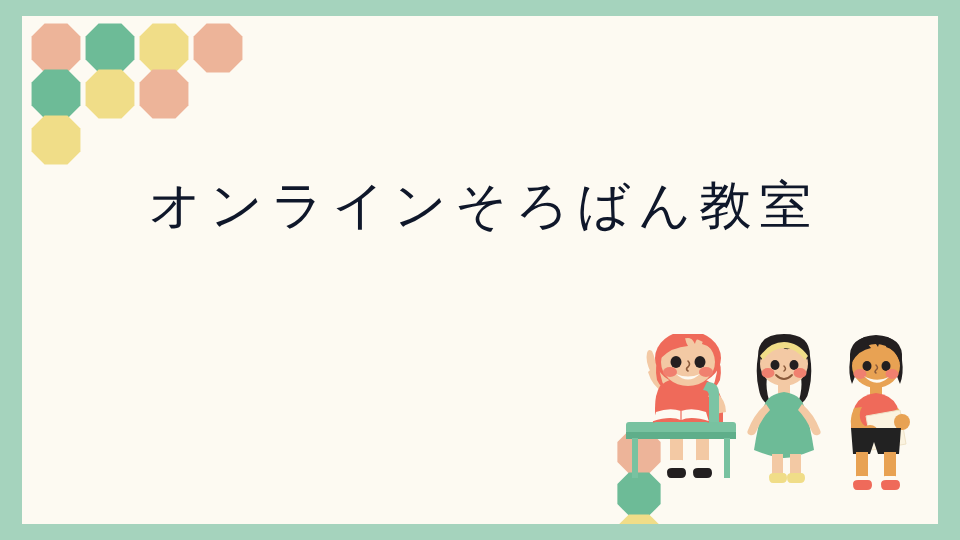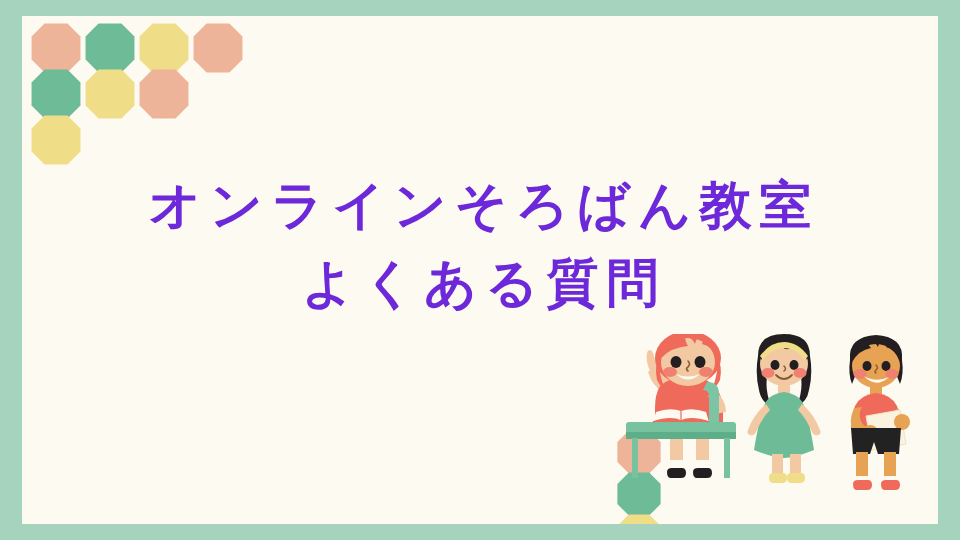--- a/index.html
+++ b/index.html
@@ -61,22 +61,22 @@
   .title-block {
     position: absolute;
     left: 0;
     right: 0;
     top: 150px;
     text-align: center;
     user-select: none;
   }
   .title-line {
     display: block;
-    color: #6d28d9;
-    font-weight: 700;
+    color: #0f172a;
+    font-weight: 400;
     font-size: 52px;
     line-height: 78px;
     letter-spacing: 8px;
     text-indent: 8px;
     white-space: nowrap;
   }
 
   
   .illustration {
     position: absolute;
@@ -105,21 +105,20 @@
     </div>
 
     <div class="hex-stack">
       <div class="hex s1" style="background:#edb499"></div>
       <div class="hex s2" style="background:#6dbb97"></div>
       <div class="hex s3" style="background:#f0dd88"></div>
     </div>
 
     <div class="title-block">
       <span class="title-line">オンラインそろばん教室</span>
-      <span class="title-line">よくある質問</span>
     </div>
 
     <div class="illustration">
       <svg width="330" height="190" viewBox="0 0 330 190" xmlns="http://www.w3.org/2000/svg">
 
         <g>
 
           <path d="M43 39 q-6 -12 -4 -20 q1 -5 5 -2 q2 4 3 9 q2 -8 6 -12 q4 -3 4 2 q-1 6 -3 11 q4 -6 8 -7 q4 0 2 4 q-3 6 -7 10 l-8 9 z" fill="#f3c9a4"></path>
           <path d="M40 38 q4 14 16 21 l10 -16 q-10 -4 -17 -13 z" fill="#f3c9a4"></path>
 

